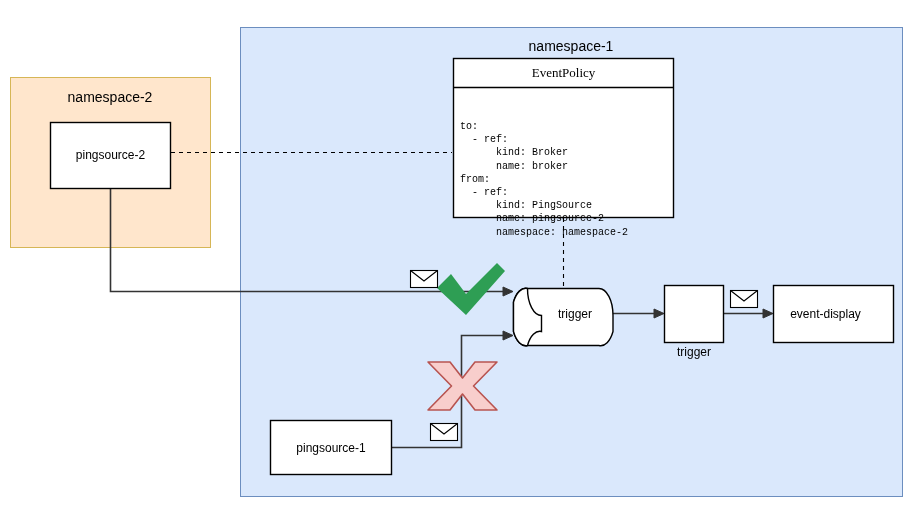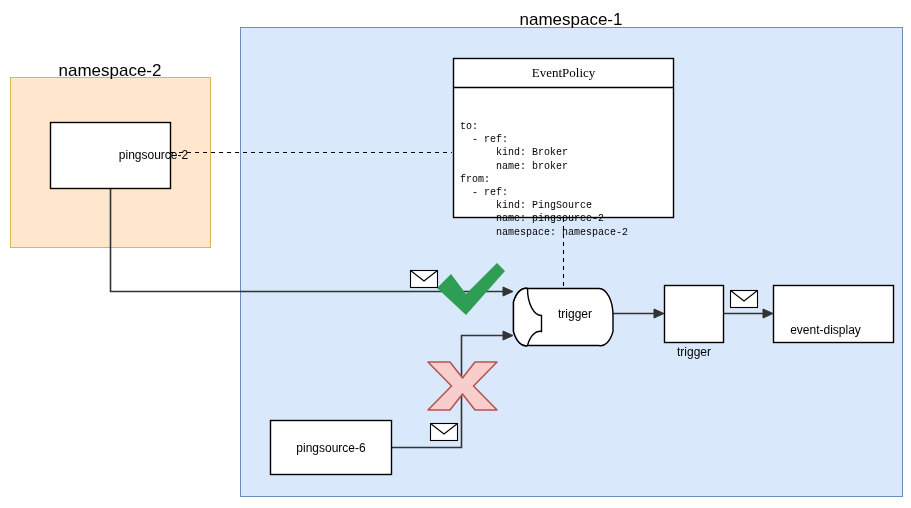--- a/index.html
+++ b/index.html
@@ -24,22 +24,23 @@
   .lbl {
     position: absolute;
     font-family: "Liberation Sans", sans-serif;
     font-size: 12px;
     color: #000000;
     white-space: nowrap;
     text-align: center;
     line-height: 1.2;
   }
   .ns-label {
-    font-size: 17px;
+    font-size: 14px;
     color: #000000;
+    margin-top: 28px;
   }
   .box-label {
     font-size: 12px;
   }
   .policy-title {
     font-size: 13px;
     font-family: Liberation Serif, serif;
   }
   .policy-body {
     position: absolute;
@@ -120,29 +121,29 @@
   <g>
     <rect x="430.5" y="423.5" width="27" height="17" fill="#ffffff" stroke="#000000" stroke-width="1.1"></rect>
     <path d="M430.5 423.5 L444 434 L457.5 423.5" fill="none" stroke="#000000" stroke-width="1.1"></path>
   </g>
 </svg>
 
 <div class="lbl ns-label" style="left:471px; top:10px; width:200px;">namespace-1</div>
 
 <div class="lbl ns-label" style="left:10px; top:61px; width:200px;">namespace-2</div>
 
-<div class="lbl box-label" style="left:50px; top:148px; width:121px;padding-left:43px;">pingsource-2</div>
+<div class="lbl box-label" style="left:50px; top:148px; width:121px;">pingsource-2</div>
 
-<div class="lbl box-label" style="left:270px; top:441px; width:122px;">pingsource-6</div>
+<div class="lbl box-label" style="left:270px; top:441px; width:122px;">pingsource-1</div>
 
 <div class="lbl box-label" style="left:540px; top:307px; width:70px;">trigger</div>
 
 <div class="lbl box-label" style="left:664px; top:307px; width:60px;margin-top:38px;">trigger</div>
 
-<div class="lbl box-label" style="left:773px; top:307px; width:105px;margin-top:16px;">event-display</div>
+<div class="lbl box-label" style="left:773px; top:307px; width:105px;">event-display</div>
 
 <div class="lbl policy-title" style="left:453px; top:65px; width:221px;">EventPolicy</div>
 
 <div class="policy-body" style="left:460px; top:92px; width:212px;">to:
   - ref:
       kind: Broker
       name: broker
 from:
   - ref:
       kind: PingSource

